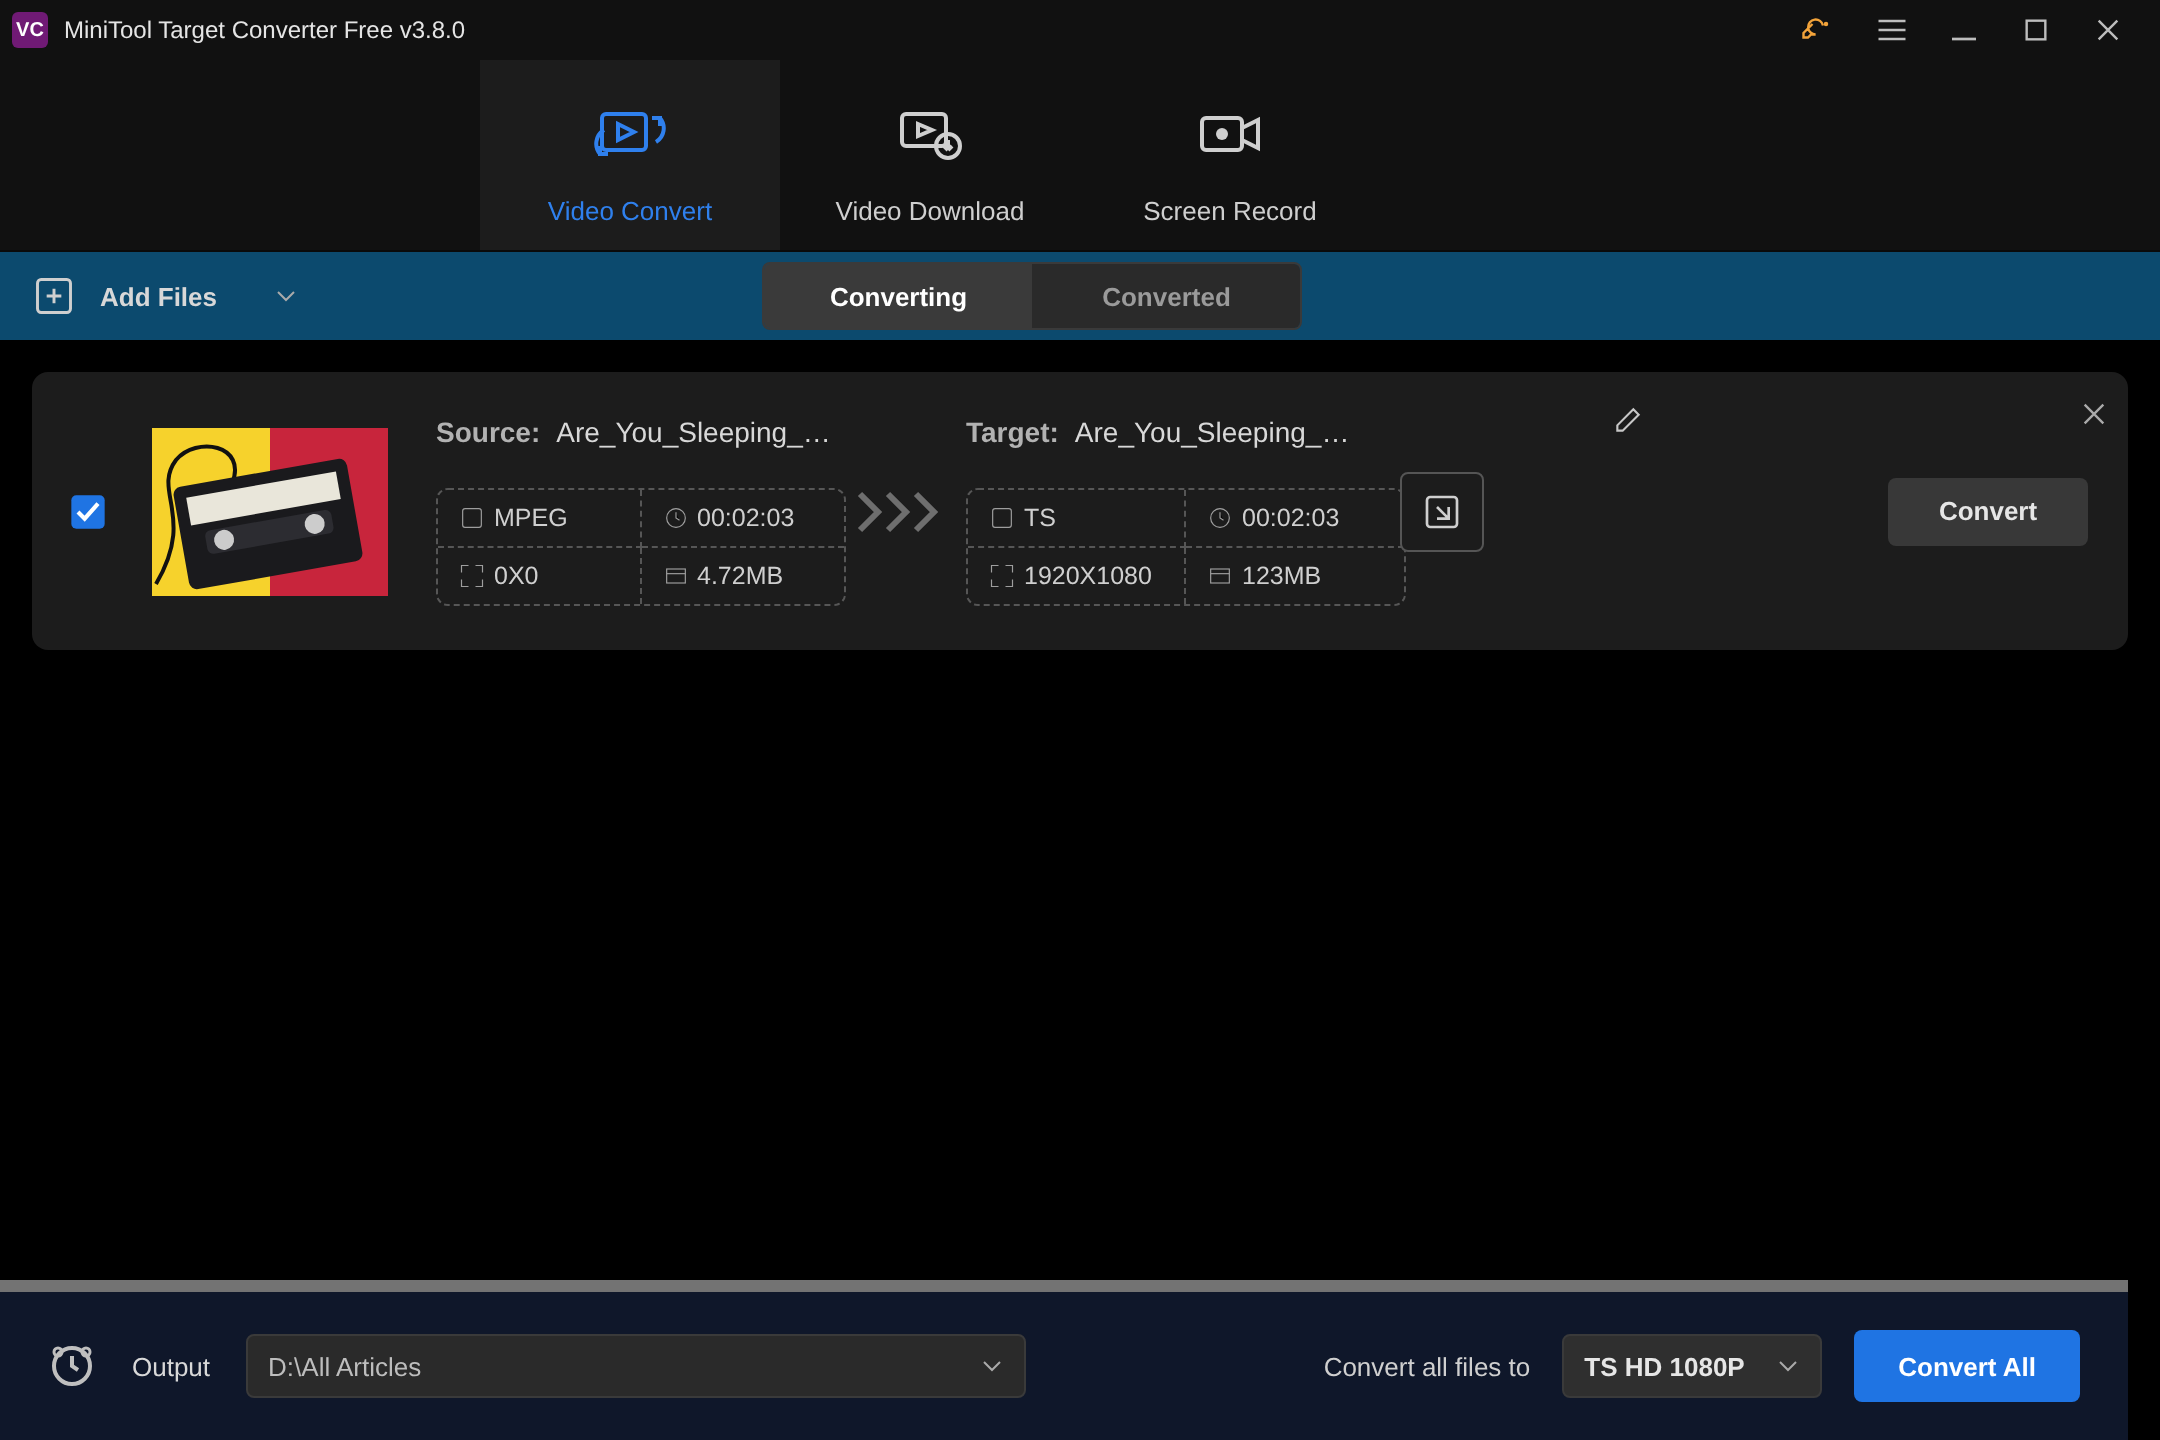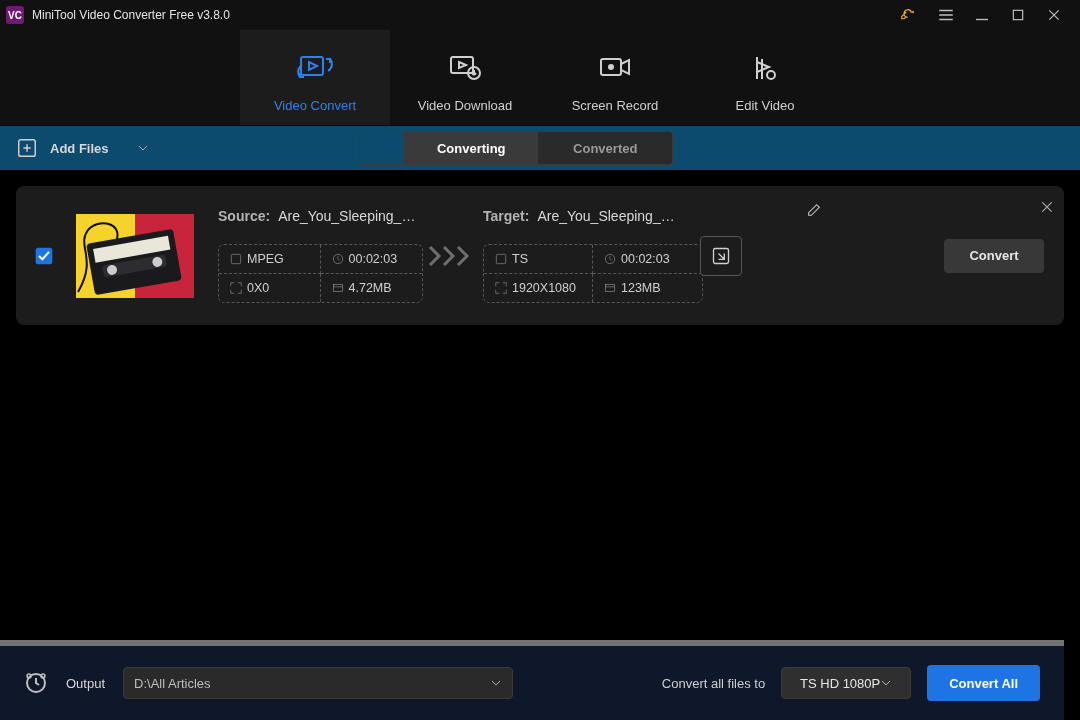--- a/index.html
+++ b/index.html
@@ -47,21 +47,21 @@
   .nav-item.active .nav-label { color: #2f80ed; }
   .nav-item.active svg path, .nav-item.active svg rect, .nav-item.active svg polygon { stroke: #2f80ed; }
 
   .toolbar {
     height: 45px; background: #0c4a6e; display: flex; align-items: center;
     padding: 0 16px; border-top: 1px solid #0a0a0a;
   }
   .add-files { display: flex; align-items: center; color: #d8d8d8; font-weight: 600; gap: 12px; cursor: pointer; }
   .add-files .chev { margin-left: 16px; color: #aaa; }
 
-  .sub-tabs { margin: 0 auto; display: flex; border: 1px solid #3a3a3a; border-radius: 4px; overflow: hidden; padding-left: 44px; }
+  .sub-tabs { margin: 0 auto; display: flex; border: 1px solid #3a3a3a; border-radius: 4px; overflow: hidden; }
   .sub-tab { width: 134px; height: 32px; display: inline-flex; align-items: center; justify-content: center; background: #2a2a2a; color: #9a9a9a; cursor: pointer; font-weight: 600; }
   .sub-tab.active { background: #3a3a3a; color: #fff; }
 
   .main { padding: 16px 16px 0 16px; }
   .task-card {
     background: #1c1c1c;
     border-radius: 8px;
     padding: 22px 20px 22px 18px;
     display: flex; align-items: center;
     position: relative;
@@ -120,36 +120,36 @@
   .clock { width: 24px; height:24px; margin-right: 18px; color:#bfbfbf; }
   .out-label { color:#d8d8d8; margin-right: 18px; font-size:13px; }
   .out-select {
     width: 390px; height: 32px; background:#2a2a2a; border:1px solid #3a3a3a; border-radius:4px;
     display:flex; align-items:center; padding:0 10px; justify-content:space-between; color:#bdbdbd; cursor:pointer;
   }
   .right-group { margin-left:auto; display:flex; align-items:center; gap:16px; }
   .conv-all-label { color:#cfcfcf; font-size:13px; }
   .sel-small {
     height:32px; width:130px; background:#2f2f2f; border:1px solid #3a3a3a; border-radius:4px;
-    display:flex; align-items:center; justify-content:center; padding:0 10px; color:#e6e6e6; cursor:pointer;
-    font-weight:400;
+    display:flex; align-items:center; justify-content:space-between; padding:0 10px; color:#e6e6e6; cursor:pointer;
+    font-weight:700;
   }
   .primary-btn {
     height:36px; padding:0 22px; background:#1f74e3; border-radius:4px;
     display:inline-flex; align-items:center; justify-content:center; color:#fff; font-weight:700; cursor:pointer;
   }
 
   svg { display:block; }
 </style>
 </head>
 <body>
 
 <div class="titlebar">
   <div class="app-icon">VC</div>
-  <div class="title-text">MiniTool Video Converter Free v3.8.0</div>
+  <div class="title-text">MiniTool Target Converter Free v3.8.0</div>
   <div class="title-spacer"></div>
   <div class="title-btn key-icon">
     <svg width="18" height="18" viewBox="0 0 24 24" fill="none">
         <path d="M14 9a5 5 0 1 0-4.9 6H6l-2 2H1v-3l6-6" stroke="#f2a33a" stroke-width="1.6"></path>
         <circle cx="16" cy="8" r="1.5" fill="#f2a33a"></circle>
       </svg>
   </div>
   <div class="title-btn">
     <svg width="18" height="18" viewBox="0 0 24 24">
         <path d="M3 6h18M3 12h18M3 18h18" stroke="#bdbdbd" stroke-width="1.8"></path>
@@ -200,31 +200,20 @@
   <div class="nav-item">
     <div class="nav-icon">
       <svg width="34" height="28" viewBox="0 0 34 28" fill="none">
         <rect x="3" y="5" width="20" height="16" rx="2" stroke="#cfcfcf" stroke-width="2"></rect>
         <path d="M23 10l8-4v14l-8-4z" stroke="#cfcfcf" stroke-width="2"></path>
         <circle cx="13" cy="13" r="3" fill="#cfcfcf"></circle>
       </svg>
     </div>
     <div class="nav-label">Screen Record</div>
   </div>
-  <div class="nav-item">
-    <div class="nav-icon">
-      <svg width="30" height="30" viewBox="0 0 30 30" fill="none">
-        <path d="M7 4v22" stroke="#cfcfcf" stroke-width="2"></path>
-        <path d="M12 6v20" stroke="#cfcfcf" stroke-width="2"></path>
-        <path d="M7 9l12 5-12 5" stroke="#cfcfcf" stroke-width="2"></path>
-        <circle cx="21" cy="22" r="4" stroke="#cfcfcf" stroke-width="2"></circle>
-      </svg>
-    </div>
-    <div class="nav-label">Edit Video</div>
-  </div>
 </div>
 
 <div class="toolbar">
   <div class="add-files">
     <span>
       <svg width="22" height="22" viewBox="0 0 24 24" fill="none">
           <rect x="3" y="3" width="18" height="18" rx="2" stroke="#cfcfcf" stroke-width="1.6"></rect>
           <path d="M12 8v8M8 12h8" stroke="#cfcfcf" stroke-width="1.6"></path>
         </svg>
     </span>

